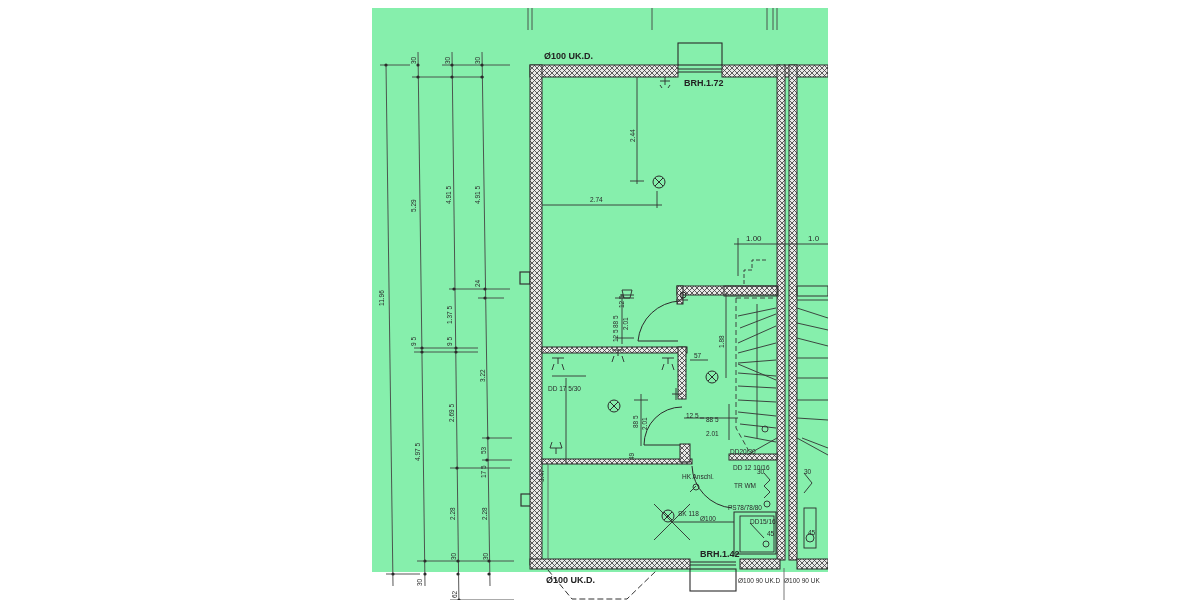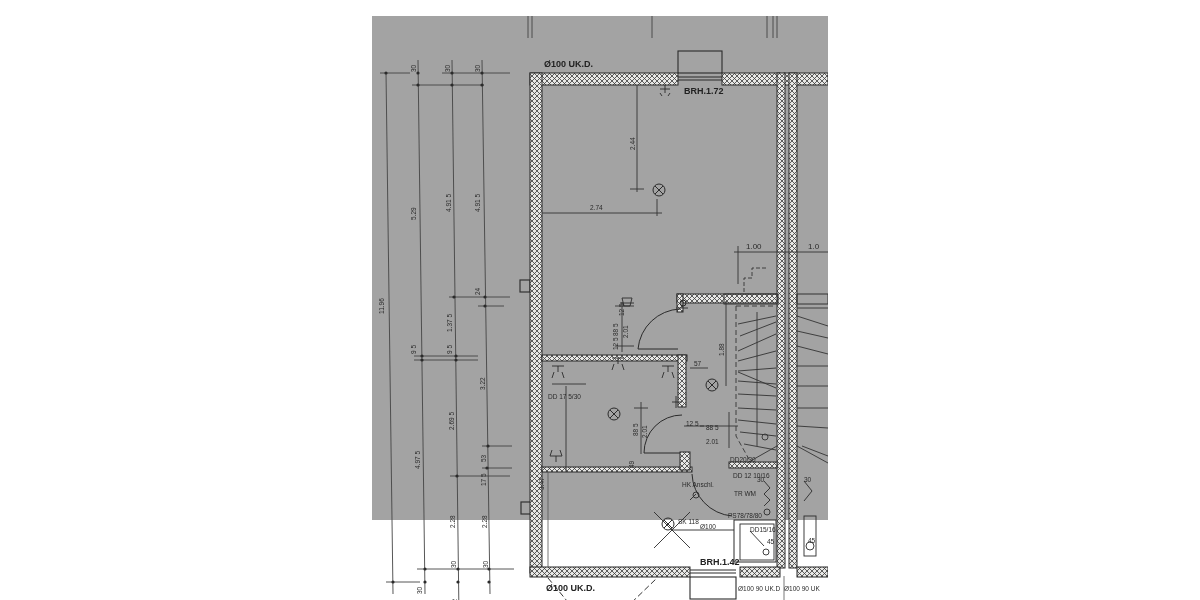--- a/index.html
+++ b/index.html
@@ -1,17 +1,17 @@
 <!DOCTYPE html>
 <html><head>
 <meta charset="utf-8">
 <style>
   html,body{margin:0;padding:0;background:#ffffff;}
   body{width:1200px;height:600px;overflow:hidden;position:relative;font-family:"Liberation Sans",sans-serif;}
-  .sheet{position:absolute;left:372px;top:16px;width:456px;height:504px;background:#a3a3a3;}
+  .sheet{position:absolute;left:372px;top:8px;width:456px;height:564px;background:#86efac;}
   svg{position:absolute;left:0;top:0;}
   .lbl{font-family:"Liberation Sans",sans-serif;font-size:8px;fill:#2a2a2a;}
   .lbl-s{font-family:"Liberation Sans",sans-serif;font-size:6.5px;fill:#2a2a2a;}
   .lbl-b{font-family:"Liberation Sans",sans-serif;font-size:9px;font-weight:bold;fill:#222;}
 </style>
 </head>
 <body>
 
 <div class="sheet">
 <svg width="456" height="600" viewBox="0 0 456 600">

